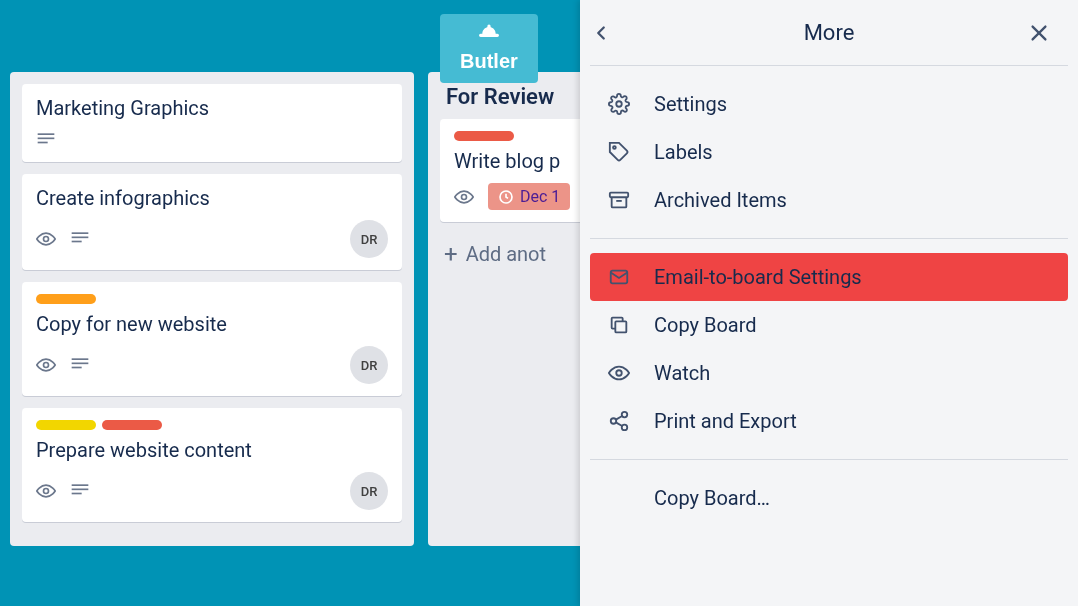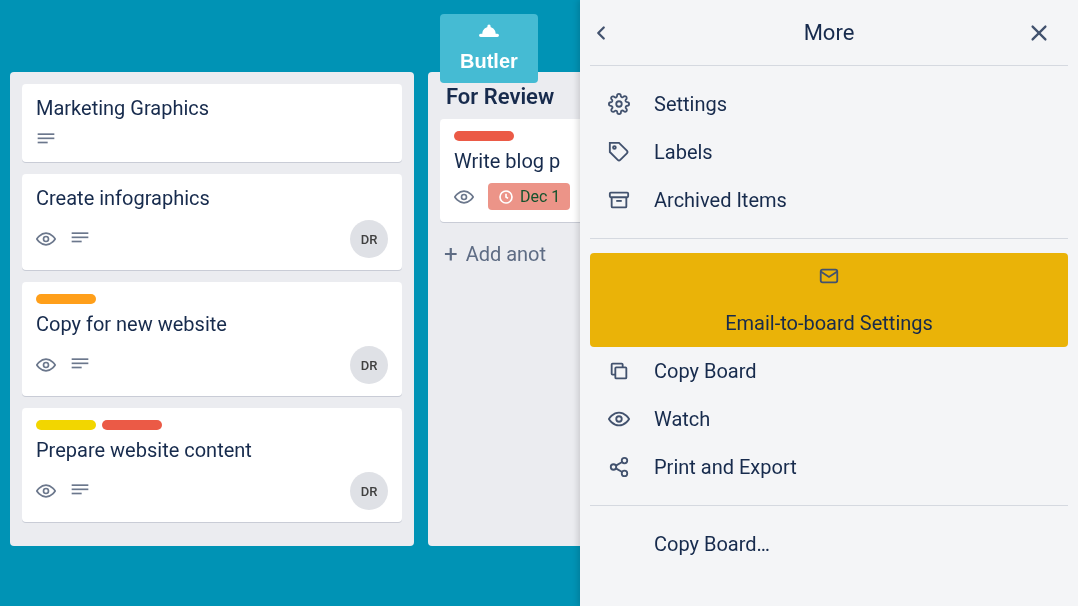--- a/index.html
+++ b/index.html
@@ -113,21 +113,21 @@
     background: #dfe1e6;
     color: #404040;
     font-size: 13px;
     font-weight: 500;
     display: flex;
     align-items: center;
     justify-content: center;
   }
   .due-badge {
     background: #ec9488;
-    color: #14532d;
+    color: #4c1d95;
     border-radius: 4px;
     padding: 4px 10px;
     display: inline-flex;
     align-items: center;
     gap: 6px;
     font-size: 16px;
   }
   .add-card {
     color: #5e6c84;
     font-size: 20px;
@@ -179,22 +179,21 @@
     padding: 12px 18px;
     font-size: 20px;
     color: #172b4d;
     cursor: pointer;
     border-radius: 4px;
   }
   .menu-item:hover, .menu-item.highlight {
     background: rgba(9,30,66,0.08);
   }
   .menu-item.highlight {
-    background: #eab308;
-    flex-direction: column;
+    background: #ef4444;
   }
   .menu-icon {
     width: 22px;
     height: 22px;
     display: inline-flex;
     align-items: center;
     justify-content: center;
     color: #42526e;
     flex-shrink: 0;
   }

